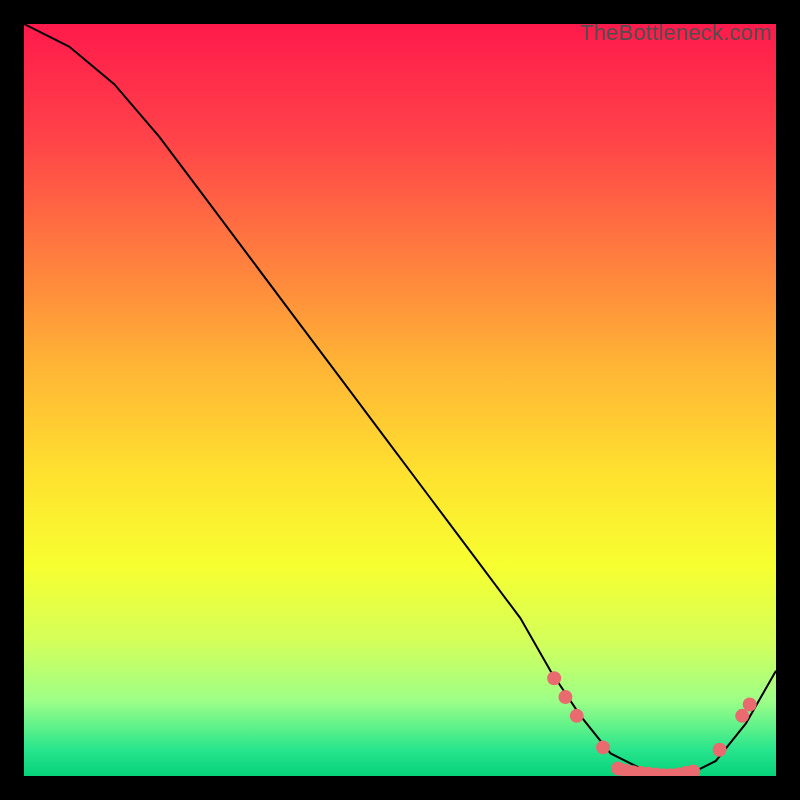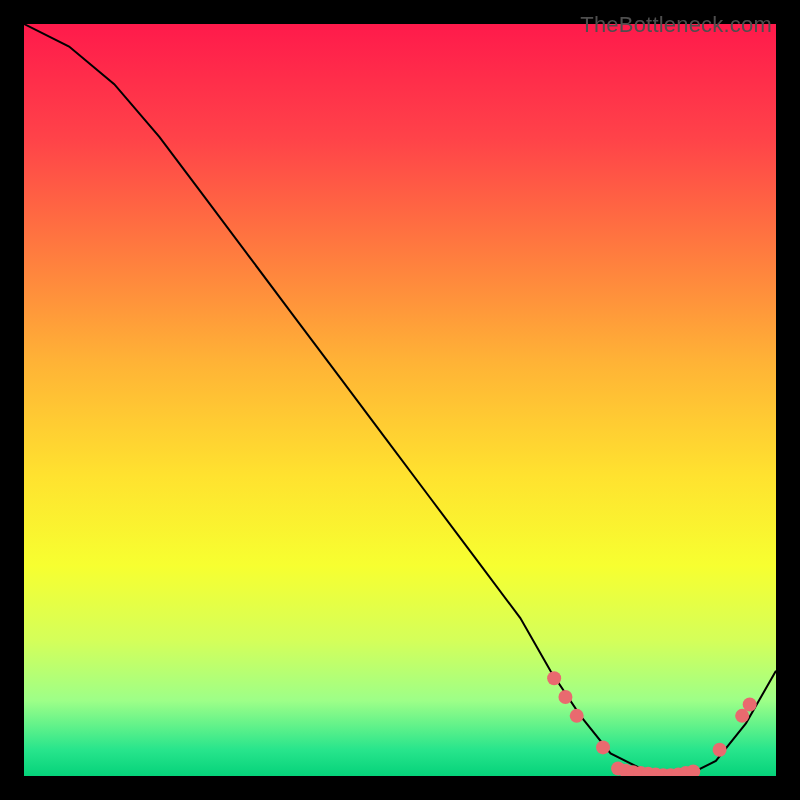--- a/index.html
+++ b/index.html
@@ -14,21 +14,21 @@
   .frame {
     position: absolute;
     left: 24px;
     top: 24px;
     width: 752px;
     height: 752px;
     background: #000;
   }
   .watermark {
     position: absolute;
-    top: 12px;
+    top: 20px;
     right: 28px;
     color: #4e4e4e;
     font-size: 22px;
     letter-spacing: 0.2px;
     font-weight: 400;
   }
   svg {
     display: block;
   }
 </style>

